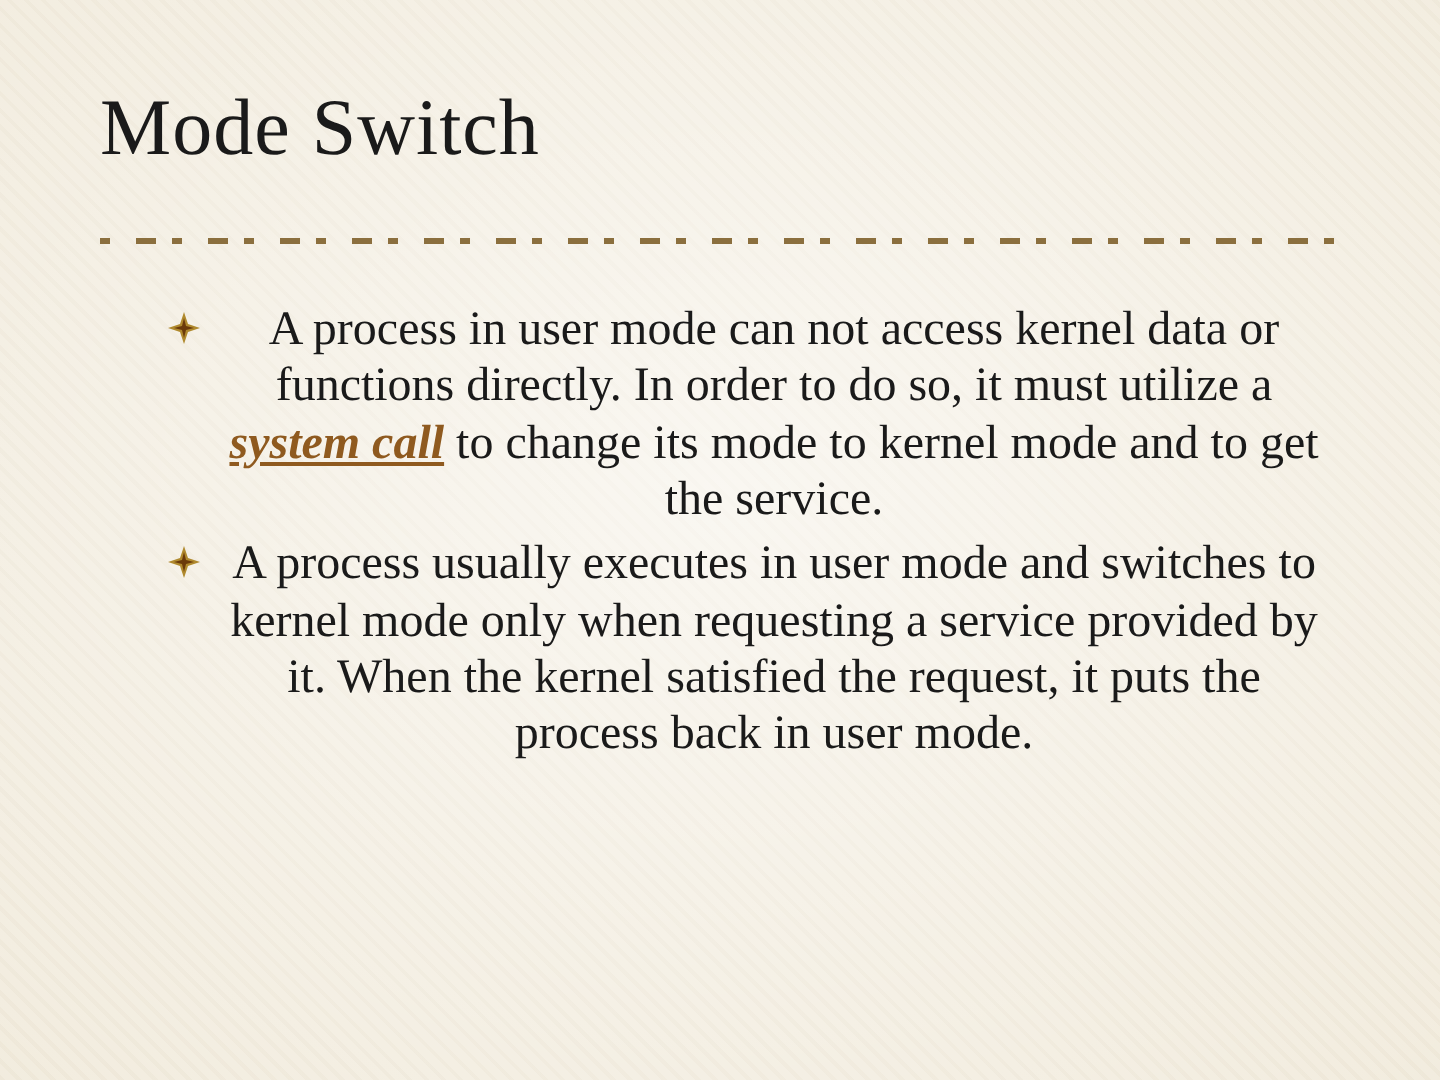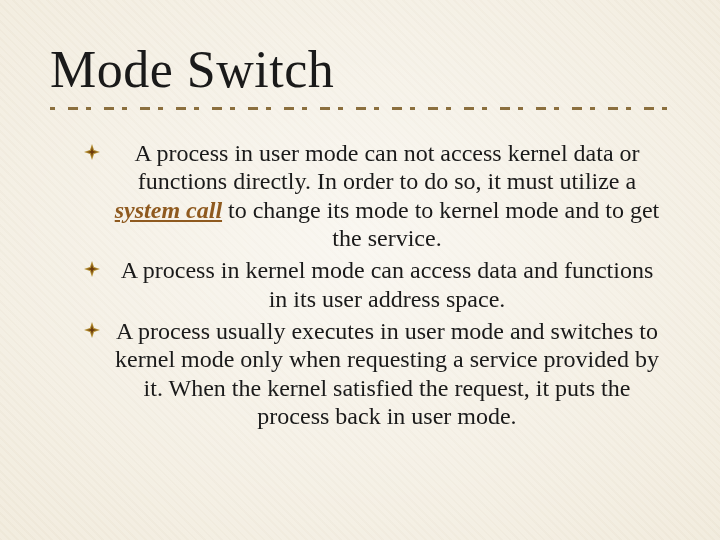--- a/index.html
+++ b/index.html
@@ -13,23 +13,23 @@
     background: #f2ecde;
     background-image:
       radial-gradient(ellipse 900px 700px at 50% 45%, rgba(255,255,255,0.6) 0%, rgba(255,255,255,0) 60%),
       repeating-linear-gradient(45deg, rgba(180,160,120,0.06) 0px, rgba(180,160,120,0.06) 2px, rgba(255,255,255,0) 2px, rgba(255,255,255,0) 6px);
     font-family: "Times New Roman", Times, serif;
     color: #1a1a1a;
     box-sizing: border-box;
     padding: 40px 50px 40px 50px;
   }
   .title {
-    font-size: 52px;
+    font-size: 40px;
     font-weight: 400;
-    margin: 0 0 4px 0;
+    margin: 0 0 28px 0;
     letter-spacing: 0.5px;
   }
   .divider {
     height: 10px;
     background-image: repeating-linear-gradient(to right,
       #8b6f3e 0px, #8b6f3e 5px,
       transparent 5px, transparent 18px,
       #8b6f3e 18px, #8b6f3e 28px,
       transparent 28px, transparent 36px);
     background-repeat: repeat-x;
@@ -80,24 +80,15 @@
     </span>
     <span>A process in user mode can not access kernel data or functions directly. In order to do so, it must utilize a </span><span class="emph">system call</span><span> to change its mode to kernel mode and to get the service.</span>
   </li>
   <li>
     <span class="bullet-icon">
       <svg viewBox="0 0 16 16" width="16" height="16">
         <polygon points="8,0 10,6 16,8 10,10 8,16 6,10 0,8 6,6" fill="#b08a2e"></polygon>
         <polygon points="8,3 9,7 13,8 9,9 8,13 7,9 3,8 7,7" fill="#6b3a0a"></polygon>
       </svg>
     </span>
-    <span>A process in kernel mode can access data and functions in its user address space.</span><span class="emph"></span><span></span>
-  </li>
-  <li>
-    <span class="bullet-icon">
-      <svg viewBox="0 0 16 16" width="16" height="16">
-        <polygon points="8,0 10,6 16,8 10,10 8,16 6,10 0,8 6,6" fill="#b08a2e"></polygon>
-        <polygon points="8,3 9,7 13,8 9,9 8,13 7,9 3,8 7,7" fill="#6b3a0a"></polygon>
-      </svg>
-    </span>
     <span>A process usually executes in user mode and switches to kernel mode only when requesting a service provided by it. When the kernel satisfied the request, it puts the process  back in user mode.</span><span class="emph"></span><span></span>
   </li>
 </ul>
 
 </body></html>

